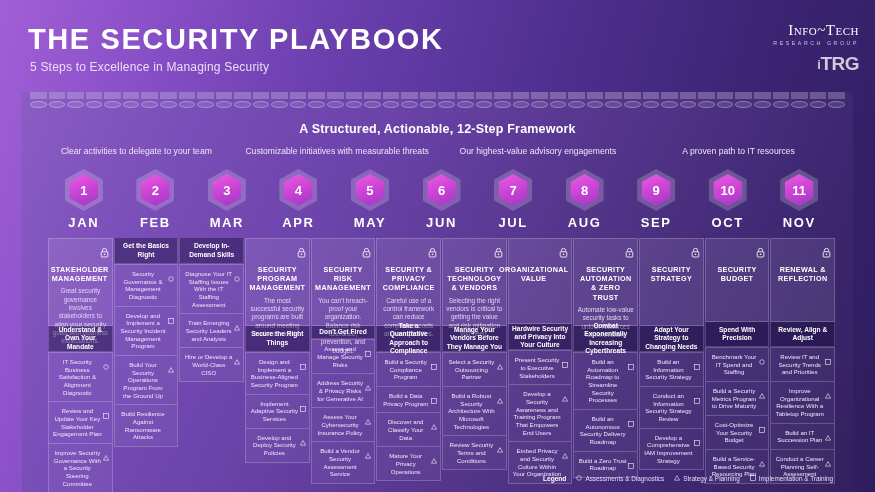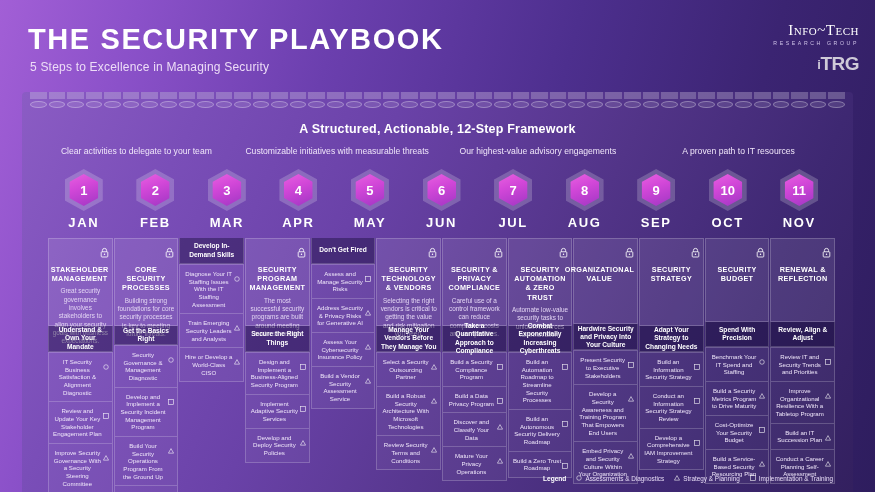--- a/index.html
+++ b/index.html
@@ -431,29 +431,20 @@
             </div>
             <div class="item">
               <span class="marker"><svg width="6" height="6" viewBox="0 0 10 10">
                   <polygon points="5,1 9.3,8.6 0.7,8.6" fill="none" stroke="rgba(255,255,255,.85)" stroke-width="1.1"></polygon>
                 </svg></span>
               <span class="item-label">Improve Security Governance With a Security Steering Committee</span>
             </div>
           </div>
         </div>
         <div class="col">
-          <div class="col-head">
-            <span class="lock-icon"><svg width="9" height="11" viewBox="0 0 12 14">
-                <path d="M3.2 6V4.3a2.8 2.8 0 0 1 5.6 0V6" fill="none" stroke="#fff" stroke-width="1.1"></path>
-                <rect x="1.6" y="6" width="8.8" height="7" rx="1.1" fill="none" stroke="#fff" stroke-width="1.1"></rect>
-                <circle cx="6" cy="9.4" r="1" fill="#fff"></circle>
-              </svg></span>
-            <div class="col-title">CORE SECURITY PROCESSES</div>
-            <div class="col-desc">Building strong foundations for core security processes is key to meeting future threats.</div>
-          </div>
           <div class="col-theme">
             <span>Get the Basics Right</span>
           </div>
           <div class="col-items">
             <div class="item">
               <span class="marker"><svg width="6" height="6" viewBox="0 0 10 10">
                   <circle cx="5" cy="5" r="3.8" fill="none" stroke="rgba(255,255,255,.85)" stroke-width="1.1"></circle>
                 </svg></span>
               <span class="item-label">Security Governance &amp; Management Diagnostic</span>
             </div>
@@ -528,20 +519,29 @@
             </div>
             <div class="item">
               <span class="marker"><svg width="6" height="6" viewBox="0 0 10 10">
                   <polygon points="5,1 9.3,8.6 0.7,8.6" fill="none" stroke="rgba(255,255,255,.85)" stroke-width="1.1"></polygon>
                 </svg></span>
               <span class="item-label">Develop and Deploy Security Policies</span>
             </div>
           </div>
         </div>
         <div class="col">
+          <div class="col-head">
+            <span class="lock-icon"><svg width="9" height="11" viewBox="0 0 12 14">
+                <path d="M3.2 6V4.3a2.8 2.8 0 0 1 5.6 0V6" fill="none" stroke="#fff" stroke-width="1.1"></path>
+                <rect x="1.6" y="6" width="8.8" height="7" rx="1.1" fill="none" stroke="#fff" stroke-width="1.1"></rect>
+                <circle cx="6" cy="9.4" r="1" fill="#fff"></circle>
+              </svg></span>
+            <div class="col-title">SECURITY RISK MANAGEMENT</div>
+            <div class="col-desc">You can't breach-proof your organization. Balance risk tolerance, prevention, and budget.</div>
+          </div>
           <div class="col-theme">
             <span>Don't Get Fired</span>
           </div>
           <div class="col-items">
             <div class="item">
               <span class="marker"><svg width="6" height="6" viewBox="0 0 10 10">
                   <rect x="1.1" y="1.1" width="7.8" height="7.8" fill="none" stroke="rgba(255,255,255,.85)" stroke-width="1.1"></rect>
                 </svg></span>
               <span class="item-label">Assess and Manage Security Risks</span>
             </div>
@@ -555,20 +555,60 @@
               <span class="marker"><svg width="6" height="6" viewBox="0 0 10 10">
                   <polygon points="5,1 9.3,8.6 0.7,8.6" fill="none" stroke="rgba(255,255,255,.85)" stroke-width="1.1"></polygon>
                 </svg></span>
               <span class="item-label">Assess Your Cybersecurity Insurance Policy</span>
             </div>
             <div class="item">
               <span class="marker"><svg width="6" height="6" viewBox="0 0 10 10">
                   <polygon points="5,1 9.3,8.6 0.7,8.6" fill="none" stroke="rgba(255,255,255,.85)" stroke-width="1.1"></polygon>
                 </svg></span>
               <span class="item-label">Build a Vendor Security Assessment Service</span>
+            </div>
+          </div>
+        </div>
+        <div class="col">
+          <div class="col-head">
+            <span class="lock-icon"><svg width="9" height="11" viewBox="0 0 12 14">
+                <path d="M3.2 6V4.3a2.8 2.8 0 0 1 5.6 0V6" fill="none" stroke="#fff" stroke-width="1.1"></path>
+                <rect x="1.6" y="6" width="8.8" height="7" rx="1.1" fill="none" stroke="#fff" stroke-width="1.1"></rect>
+                <circle cx="6" cy="9.4" r="1" fill="#fff"></circle>
+              </svg></span>
+            <div class="col-title">SECURITY &amp; PRIVACY COMPLIANCE</div>
+            <div class="col-desc">Careful use of a control framework can reduce compliance costs and complexities.</div>
+          </div>
+          <div class="col-theme">
+            <span>Take a Quantitative Approach to Compliance</span>
+          </div>
+          <div class="col-items">
+            <div class="item">
+              <span class="marker"><svg width="6" height="6" viewBox="0 0 10 10">
+                  <rect x="1.1" y="1.1" width="7.8" height="7.8" fill="none" stroke="rgba(255,255,255,.85)" stroke-width="1.1"></rect>
+                </svg></span>
+              <span class="item-label">Build a Security Compliance Program</span>
+            </div>
+            <div class="item">
+              <span class="marker"><svg width="6" height="6" viewBox="0 0 10 10">
+                  <rect x="1.1" y="1.1" width="7.8" height="7.8" fill="none" stroke="rgba(255,255,255,.85)" stroke-width="1.1"></rect>
+                </svg></span>
+              <span class="item-label">Build a Data Privacy Program</span>
+            </div>
+            <div class="item">
+              <span class="marker"><svg width="6" height="6" viewBox="0 0 10 10">
+                  <polygon points="5,1 9.3,8.6 0.7,8.6" fill="none" stroke="rgba(255,255,255,.85)" stroke-width="1.1"></polygon>
+                </svg></span>
+              <span class="item-label">Discover and Classify Your Data</span>
+            </div>
+            <div class="item">
+              <span class="marker"><svg width="6" height="6" viewBox="0 0 10 10">
+                  <polygon points="5,1 9.3,8.6 0.7,8.6" fill="none" stroke="rgba(255,255,255,.85)" stroke-width="1.1"></polygon>
+                </svg></span>
+              <span class="item-label">Mature Your Privacy Operations</span>
             </div>
           </div>
         </div>
         <div class="col">
           <div class="col-head">
             <span class="lock-icon"><svg width="9" height="11" viewBox="0 0 12 14">
                 <path d="M3.2 6V4.3a2.8 2.8 0 0 1 5.6 0V6" fill="none" stroke="#fff" stroke-width="1.1"></path>
                 <rect x="1.6" y="6" width="8.8" height="7" rx="1.1" fill="none" stroke="#fff" stroke-width="1.1"></rect>
                 <circle cx="6" cy="9.4" r="1" fill="#fff"></circle>
               </svg></span>
@@ -599,50 +639,43 @@
             </div>
           </div>
         </div>
         <div class="col">
           <div class="col-head">
             <span class="lock-icon"><svg width="9" height="11" viewBox="0 0 12 14">
                 <path d="M3.2 6V4.3a2.8 2.8 0 0 1 5.6 0V6" fill="none" stroke="#fff" stroke-width="1.1"></path>
                 <rect x="1.6" y="6" width="8.8" height="7" rx="1.1" fill="none" stroke="#fff" stroke-width="1.1"></rect>
                 <circle cx="6" cy="9.4" r="1" fill="#fff"></circle>
               </svg></span>
-            <div class="col-title">SECURITY &amp; PRIVACY COMPLIANCE</div>
-            <div class="col-desc">Careful use of a control framework can reduce compliance costs and complexities.</div>
-          </div>
-          <div class="col-theme">
-            <span>Take a Quantitative Approach to Compliance</span>
-          </div>
-          <div class="col-items">
-            <div class="item">
-              <span class="marker"><svg width="6" height="6" viewBox="0 0 10 10">
-                  <rect x="1.1" y="1.1" width="7.8" height="7.8" fill="none" stroke="rgba(255,255,255,.85)" stroke-width="1.1"></rect>
-                </svg></span>
-              <span class="item-label">Build a Security Compliance Program</span>
-            </div>
-            <div class="item">
-              <span class="marker"><svg width="6" height="6" viewBox="0 0 10 10">
-                  <rect x="1.1" y="1.1" width="7.8" height="7.8" fill="none" stroke="rgba(255,255,255,.85)" stroke-width="1.1"></rect>
-                </svg></span>
-              <span class="item-label">Build a Data Privacy Program</span>
-            </div>
-            <div class="item">
-              <span class="marker"><svg width="6" height="6" viewBox="0 0 10 10">
-                  <polygon points="5,1 9.3,8.6 0.7,8.6" fill="none" stroke="rgba(255,255,255,.85)" stroke-width="1.1"></polygon>
-                </svg></span>
-              <span class="item-label">Discover and Classify Your Data</span>
-            </div>
-            <div class="item">
-              <span class="marker"><svg width="6" height="6" viewBox="0 0 10 10">
-                  <polygon points="5,1 9.3,8.6 0.7,8.6" fill="none" stroke="rgba(255,255,255,.85)" stroke-width="1.1"></polygon>
-                </svg></span>
-              <span class="item-label">Mature Your Privacy Operations</span>
+            <div class="col-title">ORGANIZATIONAL VALUE</div>
+          </div>
+          <div class="col-theme">
+            <span>Hardwire Security and Privacy Into Your Culture</span>
+          </div>
+          <div class="col-items">
+            <div class="item">
+              <span class="marker"><svg width="6" height="6" viewBox="0 0 10 10">
+                  <rect x="1.1" y="1.1" width="7.8" height="7.8" fill="none" stroke="rgba(255,255,255,.85)" stroke-width="1.1"></rect>
+                </svg></span>
+              <span class="item-label">Present Security to Executive Stakeholders</span>
+            </div>
+            <div class="item">
+              <span class="marker"><svg width="6" height="6" viewBox="0 0 10 10">
+                  <polygon points="5,1 9.3,8.6 0.7,8.6" fill="none" stroke="rgba(255,255,255,.85)" stroke-width="1.1"></polygon>
+                </svg></span>
+              <span class="item-label">Develop a Security Awareness and Training Program That Empowers End Users</span>
+            </div>
+            <div class="item">
+              <span class="marker"><svg width="6" height="6" viewBox="0 0 10 10">
+                  <polygon points="5,1 9.3,8.6 0.7,8.6" fill="none" stroke="rgba(255,255,255,.85)" stroke-width="1.1"></polygon>
+                </svg></span>
+              <span class="item-label">Embed Privacy and Security Culture Within Your Organization</span>
             </div>
           </div>
         </div>
         <div class="col">
           <div class="col-head">
             <span class="lock-icon"><svg width="9" height="11" viewBox="0 0 12 14">
                 <path d="M3.2 6V4.3a2.8 2.8 0 0 1 5.6 0V6" fill="none" stroke="#fff" stroke-width="1.1"></path>
                 <rect x="1.6" y="6" width="8.8" height="7" rx="1.1" fill="none" stroke="#fff" stroke-width="1.1"></rect>
                 <circle cx="6" cy="9.4" r="1" fill="#fff"></circle>
               </svg></span>
@@ -663,53 +696,20 @@
               <span class="marker"><svg width="6" height="6" viewBox="0 0 10 10">
                   <rect x="1.1" y="1.1" width="7.8" height="7.8" fill="none" stroke="rgba(255,255,255,.85)" stroke-width="1.1"></rect>
                 </svg></span>
               <span class="item-label">Build an Autonomous Security Delivery Roadmap</span>
             </div>
             <div class="item">
               <span class="marker"><svg width="6" height="6" viewBox="0 0 10 10">
                   <rect x="1.1" y="1.1" width="7.8" height="7.8" fill="none" stroke="rgba(255,255,255,.85)" stroke-width="1.1"></rect>
                 </svg></span>
               <span class="item-label">Build a Zero Trust Roadmap</span>
-            </div>
-          </div>
-        </div>
-        <div class="col">
-          <div class="col-head">
-            <span class="lock-icon"><svg width="9" height="11" viewBox="0 0 12 14">
-                <path d="M3.2 6V4.3a2.8 2.8 0 0 1 5.6 0V6" fill="none" stroke="#fff" stroke-width="1.1"></path>
-                <rect x="1.6" y="6" width="8.8" height="7" rx="1.1" fill="none" stroke="#fff" stroke-width="1.1"></rect>
-                <circle cx="6" cy="9.4" r="1" fill="#fff"></circle>
-              </svg></span>
-            <div class="col-title">ORGANIZATIONAL VALUE</div>
-          </div>
-          <div class="col-theme">
-            <span>Hardwire Security and Privacy Into Your Culture</span>
-          </div>
-          <div class="col-items">
-            <div class="item">
-              <span class="marker"><svg width="6" height="6" viewBox="0 0 10 10">
-                  <rect x="1.1" y="1.1" width="7.8" height="7.8" fill="none" stroke="rgba(255,255,255,.85)" stroke-width="1.1"></rect>
-                </svg></span>
-              <span class="item-label">Present Security to Executive Stakeholders</span>
-            </div>
-            <div class="item">
-              <span class="marker"><svg width="6" height="6" viewBox="0 0 10 10">
-                  <polygon points="5,1 9.3,8.6 0.7,8.6" fill="none" stroke="rgba(255,255,255,.85)" stroke-width="1.1"></polygon>
-                </svg></span>
-              <span class="item-label">Develop a Security Awareness and Training Program That Empowers End Users</span>
-            </div>
-            <div class="item">
-              <span class="marker"><svg width="6" height="6" viewBox="0 0 10 10">
-                  <polygon points="5,1 9.3,8.6 0.7,8.6" fill="none" stroke="rgba(255,255,255,.85)" stroke-width="1.1"></polygon>
-                </svg></span>
-              <span class="item-label">Embed Privacy and Security Culture Within Your Organization</span>
             </div>
           </div>
         </div>
         <div class="col">
           <div class="col-head">
             <span class="lock-icon"><svg width="9" height="11" viewBox="0 0 12 14">
                 <path d="M3.2 6V4.3a2.8 2.8 0 0 1 5.6 0V6" fill="none" stroke="#fff" stroke-width="1.1"></path>
                 <rect x="1.6" y="6" width="8.8" height="7" rx="1.1" fill="none" stroke="#fff" stroke-width="1.1"></rect>
                 <circle cx="6" cy="9.4" r="1" fill="#fff"></circle>
               </svg></span>

